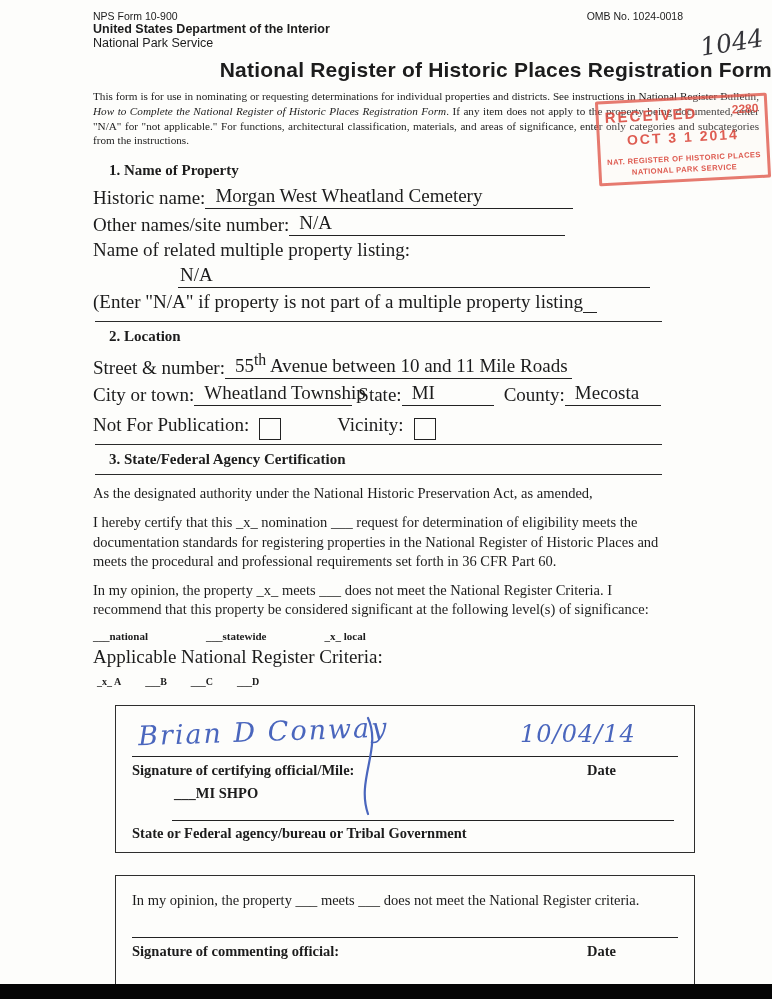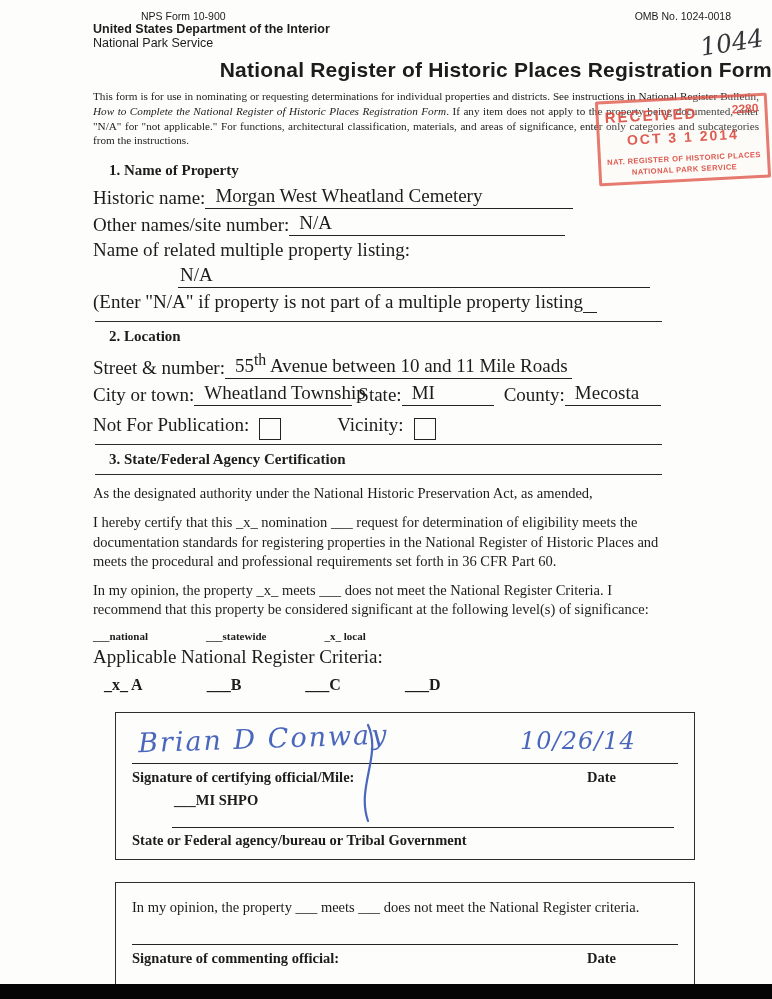--- a/index.html
+++ b/index.html
@@ -7,21 +7,21 @@
   .page {
     position:relative; width:772px; height:999px; overflow:hidden;
     background:#fdfdfb; color:#1c1c1c;
     font-family:"Liberation Serif", serif;
   }
   .content { position:relative; padding:10px 0 0 93px; width:772px; }
   .sans { font-family:"Liberation Sans", sans-serif; }
   .b { font-weight:bold; }
   .s10 { font-size:10.5px; }
   .s12 { font-size:12.5px; }
-  .hdr-row { display:flex; justify-content:space-between; width:590px;margin-left:48px; }
+  .hdr-row { display:flex; justify-content:space-between; width:590px; }
   h1.title { font-family:"Liberation Sans", sans-serif; font-size:21px; font-weight:bold; margin-top:8px; letter-spacing:0.2px;text-align:right; }
   .intro { width:666px; font-size:11.2px; line-height:1.32; margin-top:7px; text-align:justify; }
   .intro i { font-style:italic; }
 
   
   .handnum {
     position:absolute; left:700px; top:28px;
     font-family:"DejaVu Serif", serif; font-style:italic;
     font-size:25px; color:#35353a; transform:rotate(-9deg);
   }
@@ -43,21 +43,21 @@
   
   .sec-head { font-size:15px; font-weight:bold; margin:0 0 6px 16px; }
   .rule { width:567px; border-top:1.8px solid #2b2b2b; margin:8px 0 6px 2px; }
   .row { display:flex; align-items:flex-end; font-size:19px; margin:3px 0; }
   .label { white-space:nowrap; }
   .blank { flex:1; border-bottom:1.3px solid #232323; padding:0 4px 1px 10px; white-space:nowrap; }
   .seg { border-bottom:1.3px solid #232323; padding:0 4px 1px 10px; white-space:nowrap; }
   .gap { display:inline-block; }
   .para { font-size:14.5px; width:588px; line-height:1.35; margin:9px 0; }
   .levels { display:flex; gap:58px; font-size:11px; font-weight:bold; margin:10px 0 4px; }
-  .criteria { display:flex; gap:64px; font-size:16px; font-weight:bold; margin:8px 0 0 11px; }
+  .criteria { display:flex; gap:24px; font-size:10px; font-weight:bold; margin:8px 0 0 4px; }
   .checkbox { display:inline-block; width:22px; height:22px; border:1.6px solid #232323; margin:0 0 -4px 10px; background:#fdfdfb; }
 
   
   .sigbox {
     width:580px; margin:18px 0 0 22px; border:1.7px solid #2e2e2e;
     padding:8px 16px 10px; position:relative; font-size:14.5px;
   }
   .innerline { border-top:1.5px solid #232323; }
   .boxrow { display:flex; align-items:flex-start; margin-top:5px; }
   .datelab { margin-left:auto; margin-right:62px; }
@@ -155,21 +155,21 @@
     <div class="criteria">
       <span>_x_ A</span>
       <span>___B</span>
       <span>___C</span>
       <span>___D</span>
     </div>
 
     <div class="sigbox">
       <div class="scriptzone">
         <span class="script sig">Brian D Conway</span>
-        <span class="script dateScript">10/26/14</span>
+        <span class="script dateScript">10/04/14</span>
       </div>
       <svg class="descender" width="320" height="118" viewBox="0 0 320 118">
         <path d="M252,12 C266,42 240,74 252,108" stroke="#4a66bd" stroke-width="2.2" fill="none" stroke-linecap="round"></path>
       </svg>
       <div class="innerline"></div>
       <div class="boxrow">
         <span class="b">Signature of certifying official/Mile:</span>
         <span class="b datelab">Date</span>
       </div>
       <div class="officialRow">

